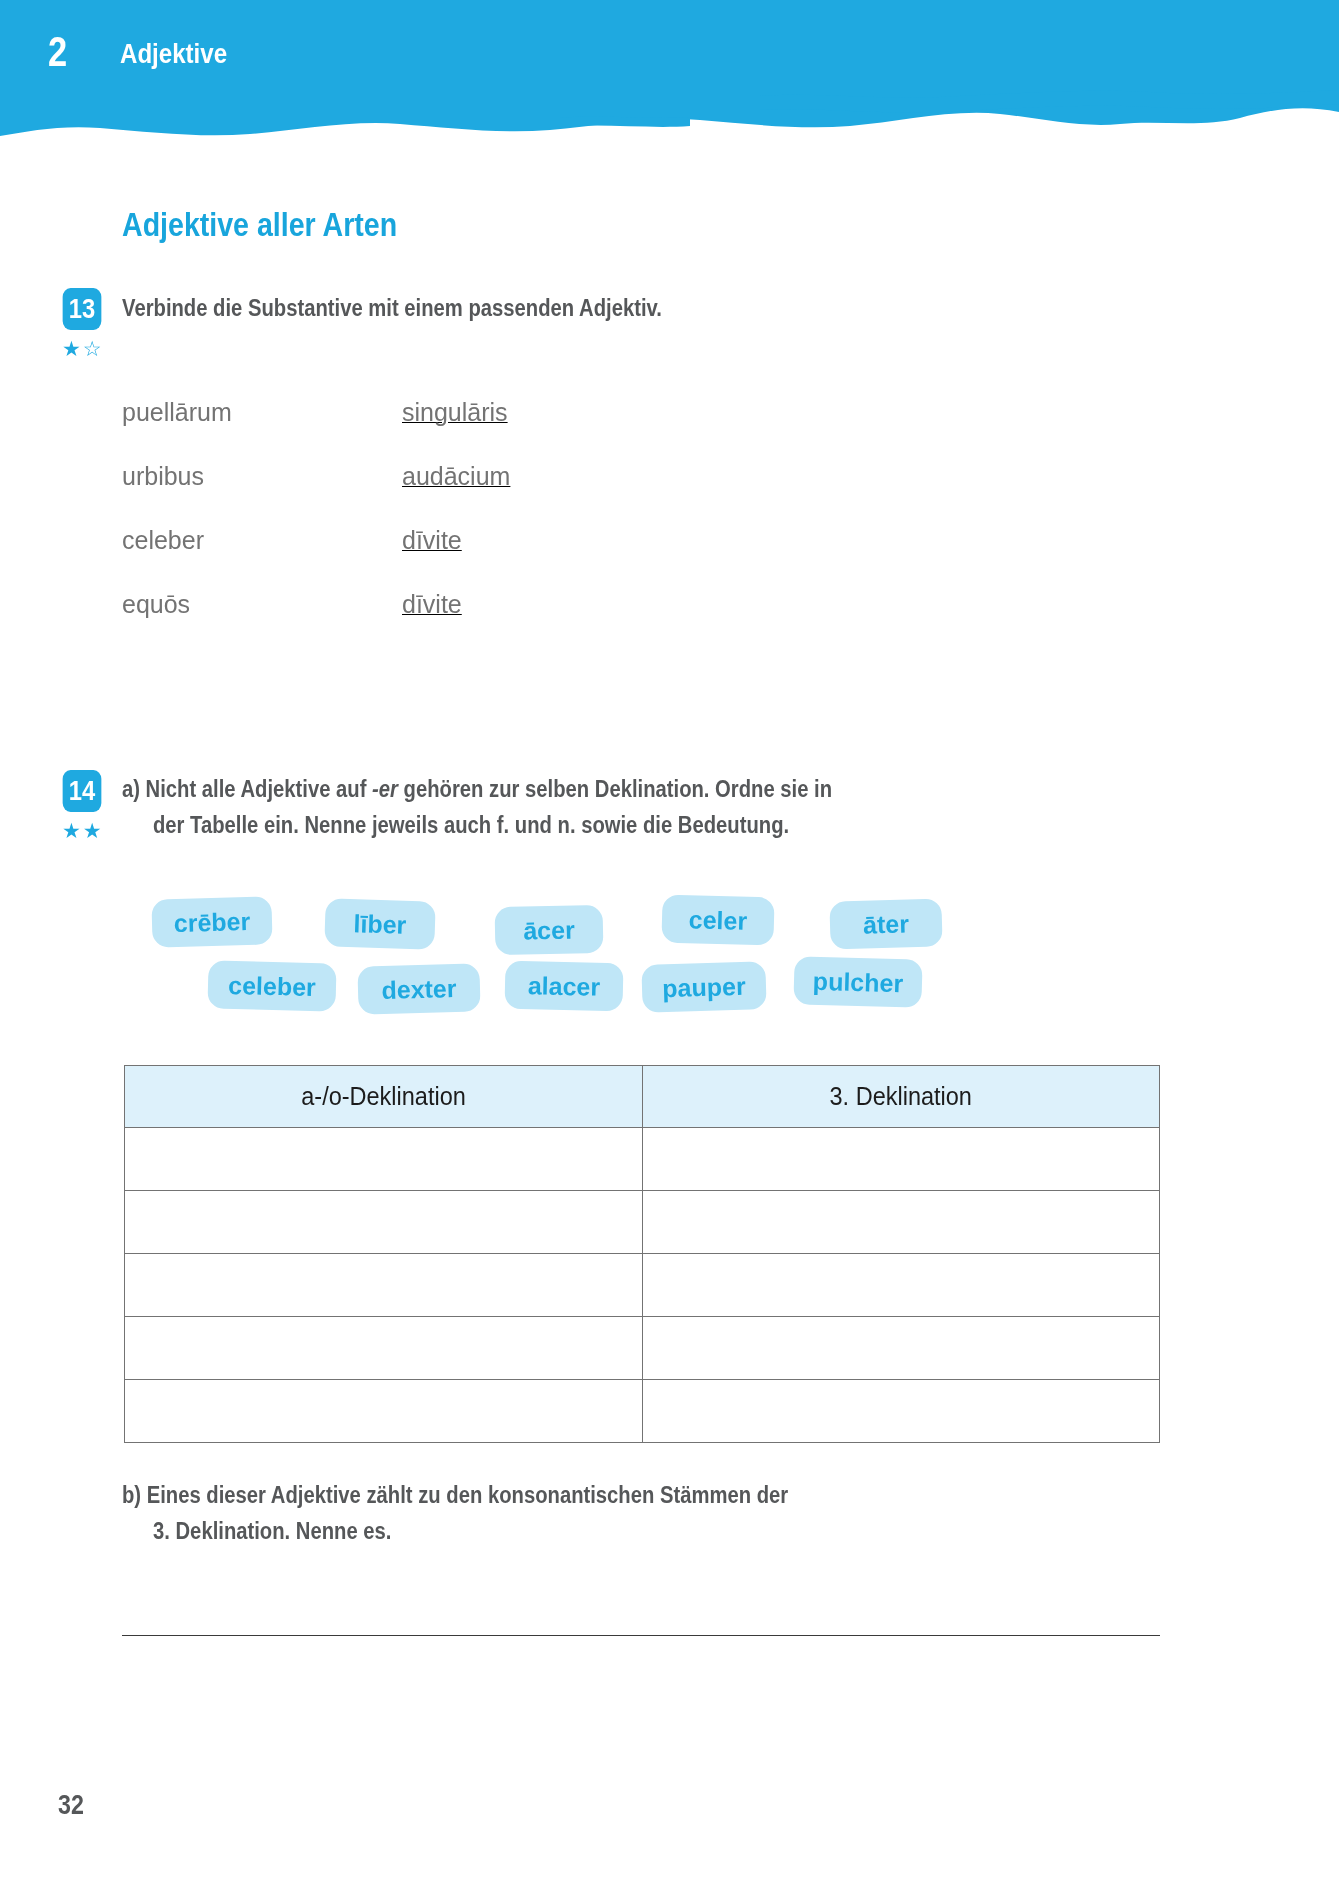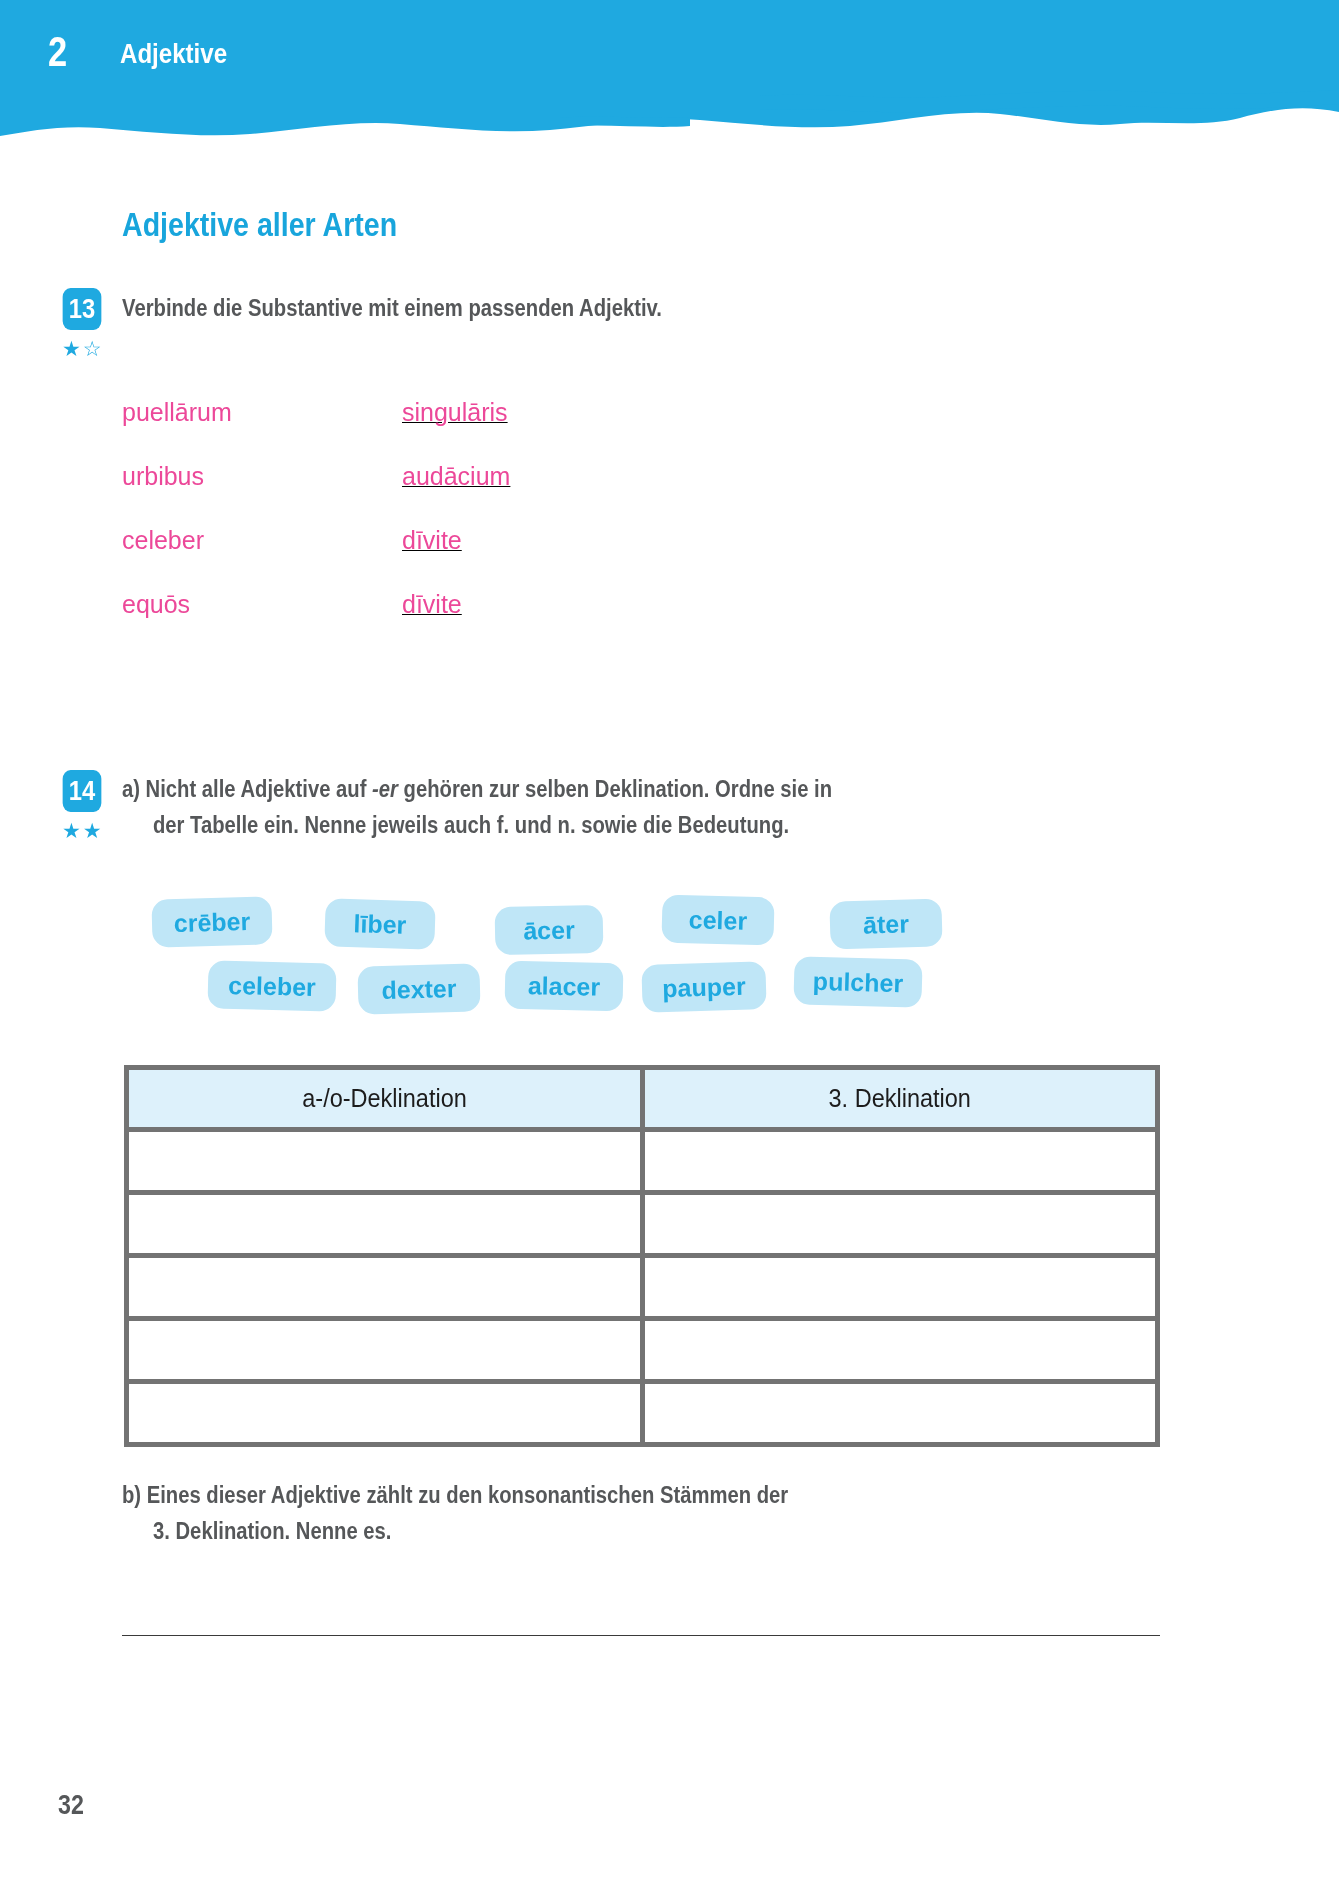--- a/index.html
+++ b/index.html
@@ -101,21 +101,21 @@
   .wordlist { position: absolute; left: 122px; top: 380px; }
   .wordrow {
     display: flex;
     height: 64px;
     align-items: center;
   }
   .wordrow .col-a { width: 280px; }
   .wordrow .col-b { width: 320px; text-decoration: underline; }
   .wordlist .word {
     font-size: 25px;
-    color: #ec4899;
+    color: #737373;
     font-weight: normal;
   }
 
   
   .bubbles { position: absolute; left: 0; top: 0; width: 1339px; }
   .bubble {
     position: absolute;
     background: #bfe6f7;
     border-radius: 16px;
     color: #1fa9e0;
@@ -130,21 +130,21 @@
 
   
   .decl-table {
     position: absolute;
     left: 124px;
     top: 1065px;
     width: 1036px;
     border-collapse: collapse;
   }
   .decl-table td, .decl-table th {
-    border: 5px solid #737373;
+    border: 1px solid #737373;
     height: 63px;
     padding: 10px;
   }
   .decl-table thead th {
     background: #ddf1fb;
     height: 62px;
     font-size: 25px;
     font-weight: normal;
     color: #1c1c1c;
   }

